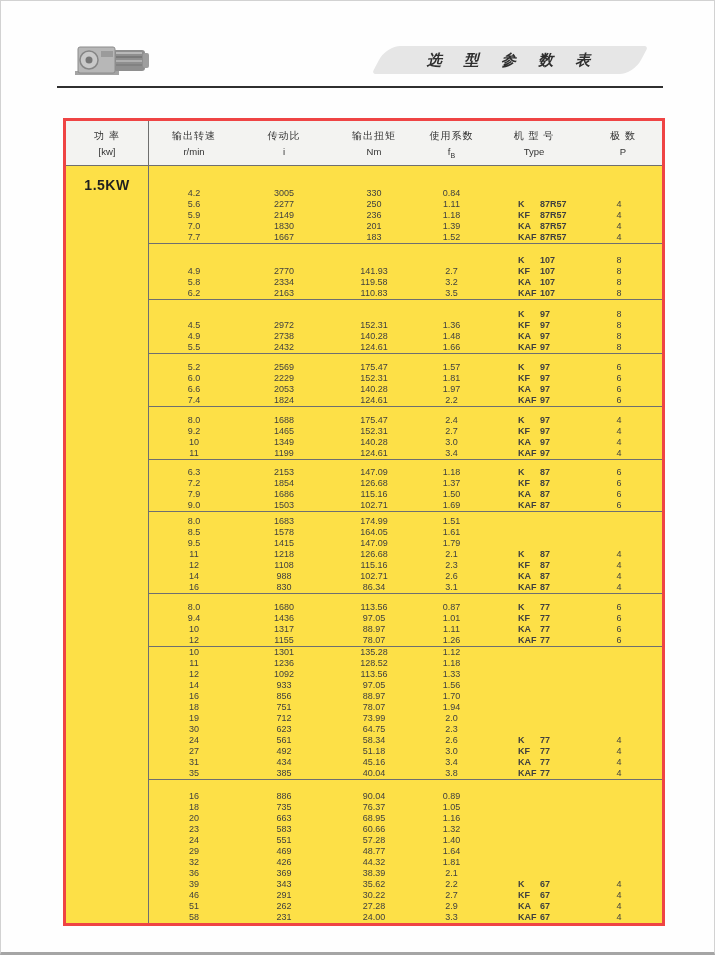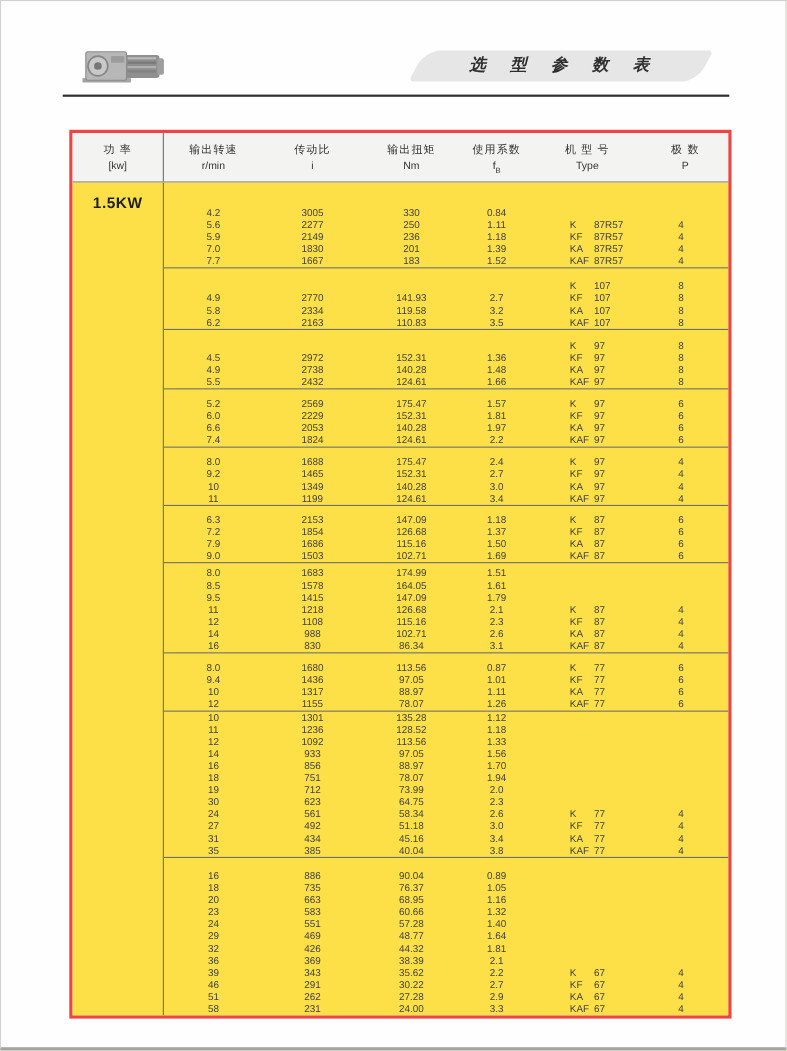--- a/index.html
+++ b/index.html
@@ -69,21 +69,21 @@
   .blocks div.block:nth-of-type(6){ height:51px; }
   .blocks div.block:nth-of-type(7){ height:81px; }
   .blocks div.block:nth-of-type(8){ height:52px; }
   .blocks div.block:nth-of-type(9){ height:132px; }
   .blocks div.block:nth-of-type(10){ height:143px; }
   .nums { width:335px; display:flex; flex-direction:column; }
   .num-row { display:grid; grid-template-columns:90px 90px 90px 65px; height:11px; line-height:11px; }
   .num-row span { text-align:center; font-size:9px; }
   .types { width:178px; display:flex; flex-direction:column; }
   .type-row { display:flex; height:11px; line-height:11px; font-size:9px; }
-  .model { width:100px; padding-left:34px; box-sizing:border-box; text-align:left; white-space:nowrap; }
+  .model { width:100px; padding-left:34px; box-sizing:border-box; text-align:left; white-space:nowrap;font-weight:bold; }
   .prefix { display:inline-block; width:22px; }
   .poles { width:70px; text-align:center; }
 </style>
 </head>
 <body>
 
 <div class="page">
 
   <div class="top-area">
     <div class="motor-photo">

